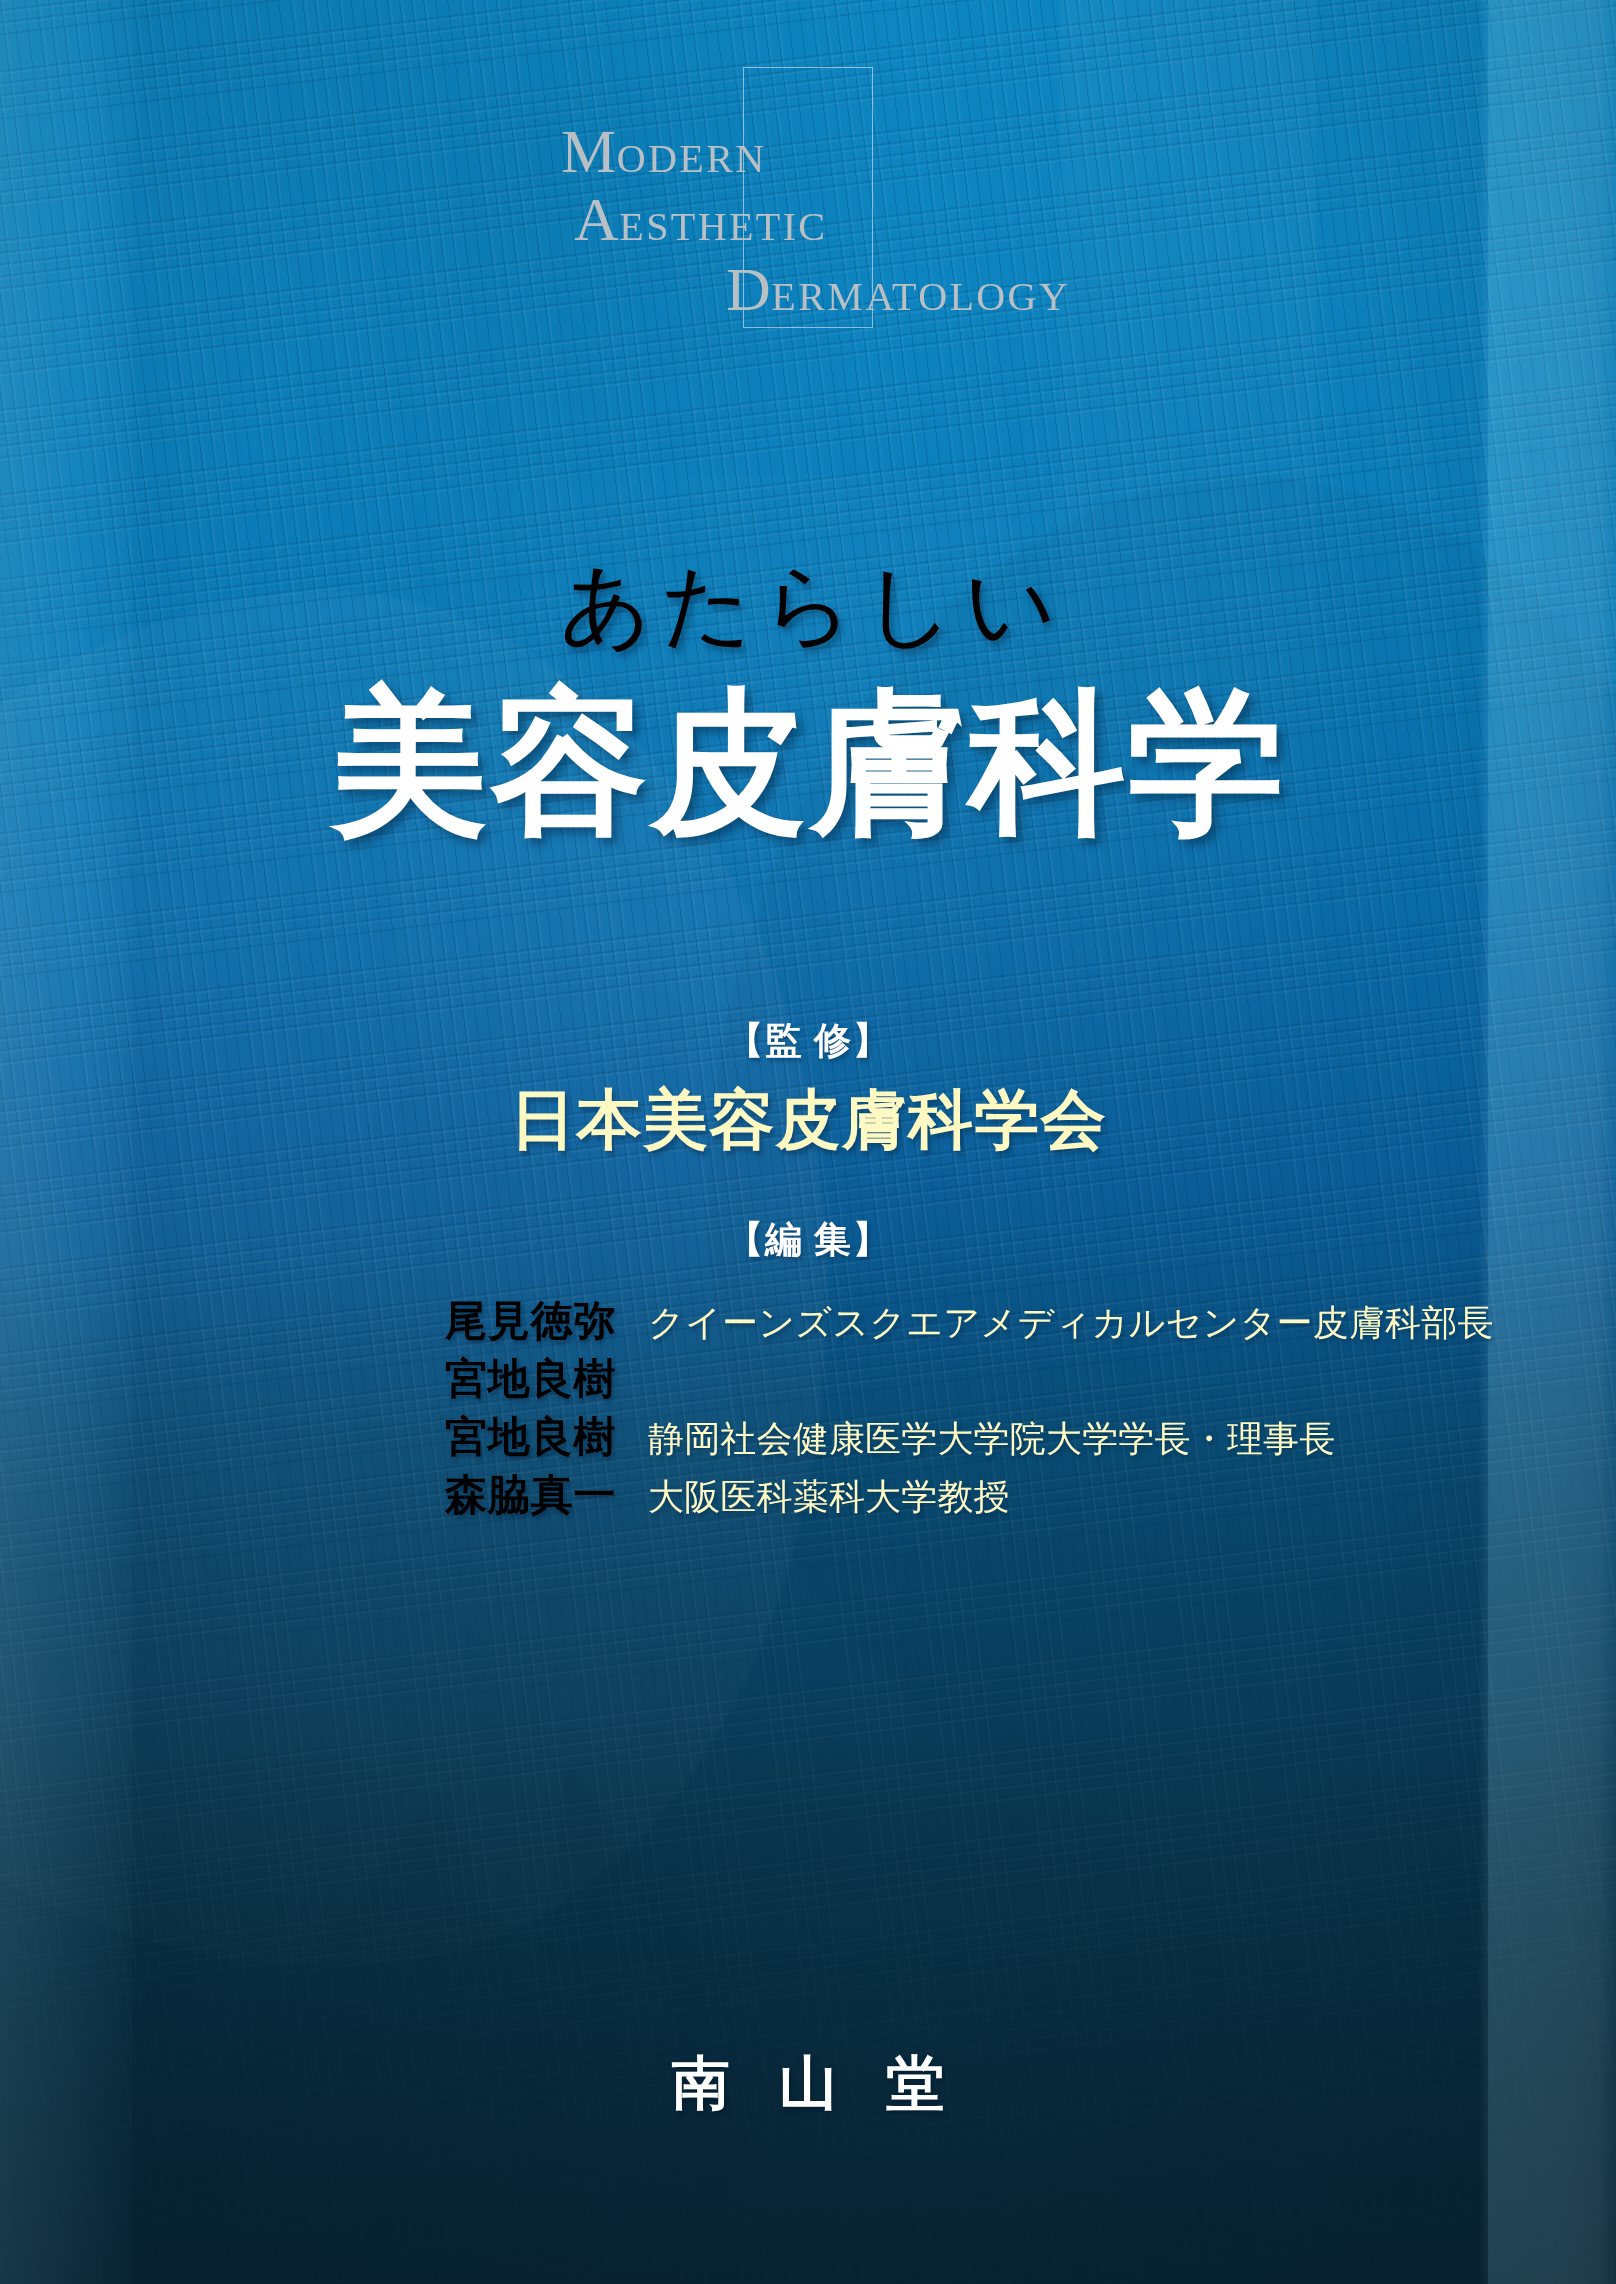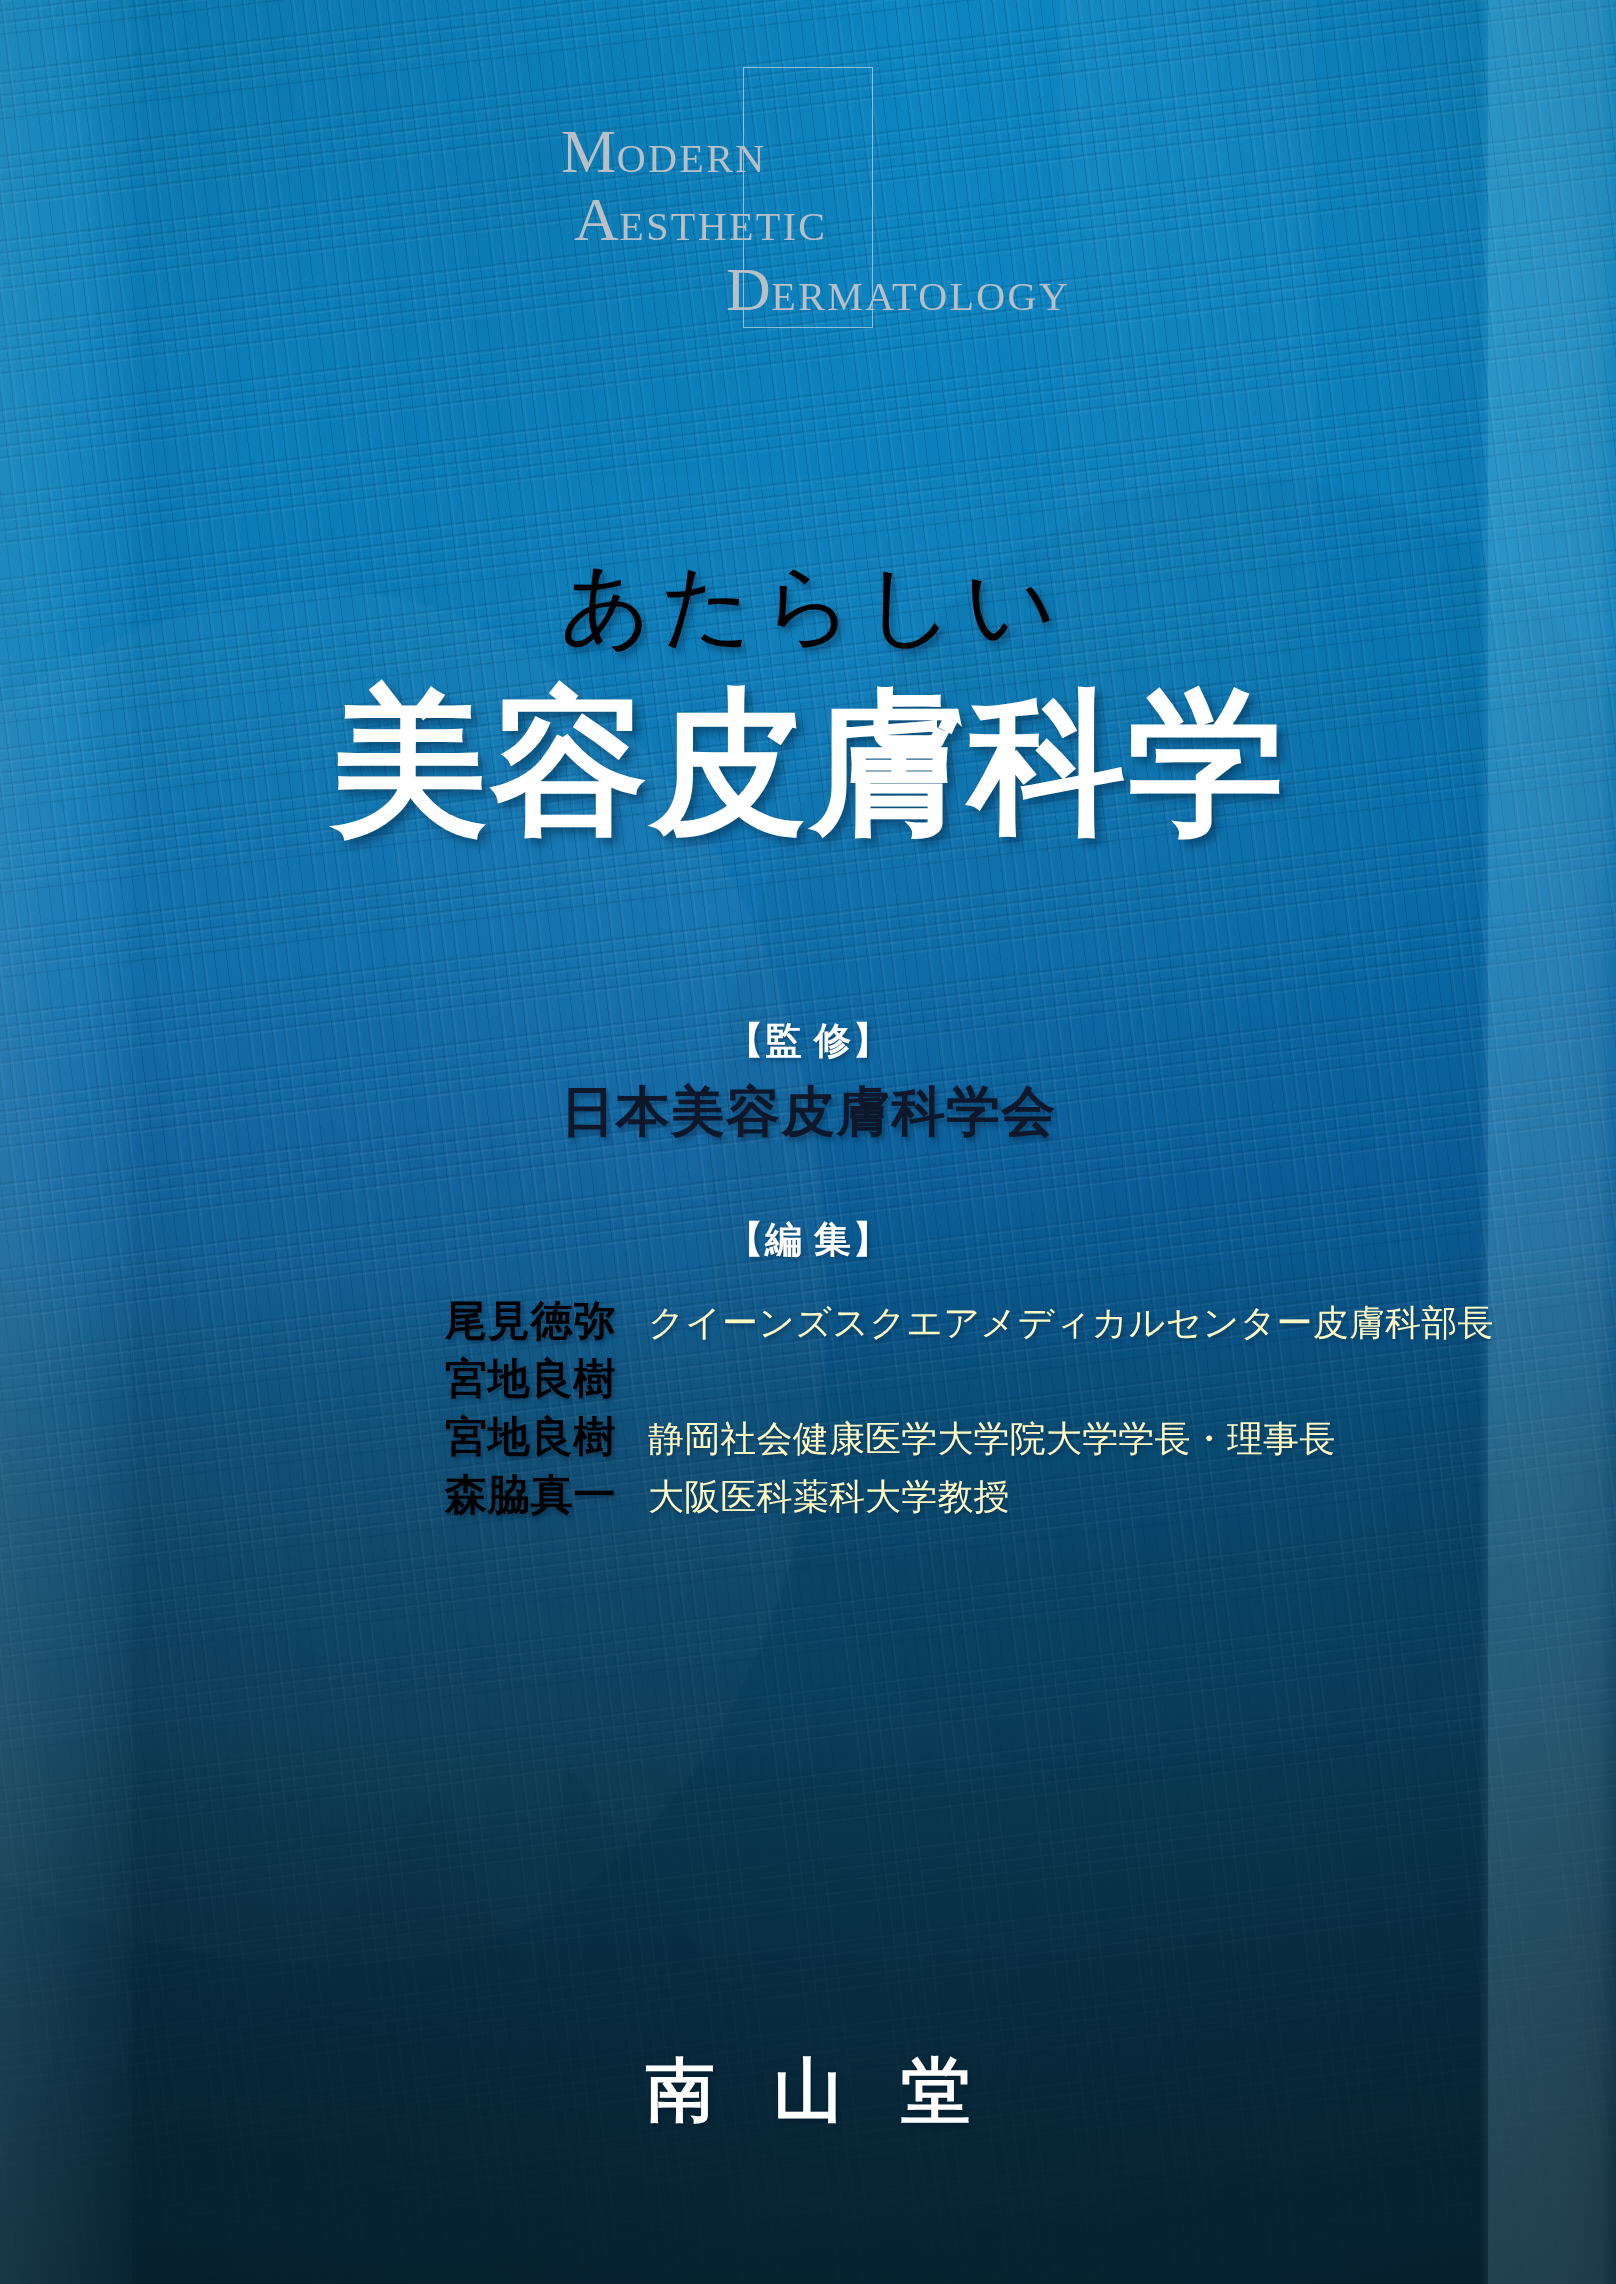--- a/index.html
+++ b/index.html
@@ -265,22 +265,22 @@
     text-shadow: 1.8px 2.7px 4.6px rgba(0,30,60,0.40);
   }
   .lbl-kanshu { top: 1016px; }
   .lbl-henshu { top: 1215px; }
 
   .society {
     position: absolute;
     left: 0; top: 1076px;
     width: 100%;
     text-align: center;
-    color: #0f172a;
-    font-size: 54px;
+    color: #fef9c3;
+    font-size: 65px;
     font-weight: 700;
     letter-spacing: 0.02em;
     text-indent: 0.02em;
     text-shadow: 2.7px 3.7px 5.5px rgba(0,30,60,0.42);
   }
 
   .editors {
     position: absolute;
     left: 0; top: 1293px;
     width: 100%;
@@ -309,21 +309,21 @@
     text-shadow: 1.8px 2.7px 4.6px rgba(0,30,60,0.45);
   }
 
   
   .publisher {
     position: absolute;
     left: 0; top: 2045px;
     width: 100%;
     text-align: center;
     color: #ffffff;
-    font-size: 69px;
+    font-size: 58px;
     font-weight: 700;
     letter-spacing: 0.30em;
     text-indent: 0.30em;
     text-shadow: 1.8px 2.7px 5.5px rgba(0,20,40,0.55);
   }
 </style>
 </head>
 <body>
 
 <div class="cover">

